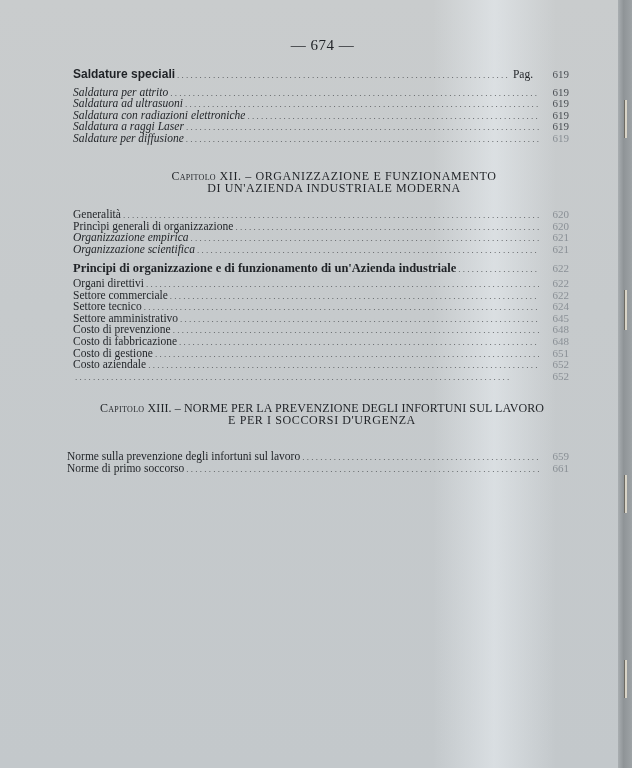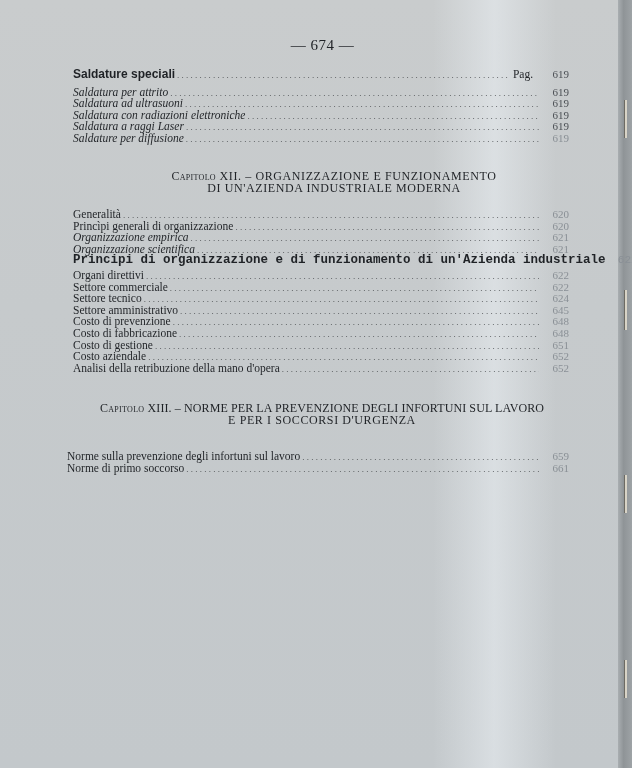--- a/index.html
+++ b/index.html
@@ -122,21 +122,21 @@
     <span class="label">Organizzazione empirica</span>
     <span class="dots"></span>
     <span class="pg faded">621</span>
   </div>
   <div class="row italic">
     <span class="label">Organizzazione scientifica</span>
     <span class="dots"></span>
     <span class="pg faded">621</span>
   </div>
 
-  <div class="row bold2" style="font-family:Liberation Mono, monospace;">
+  <div class="row bold2" style="margin-top:8px;">
     <span class="label">Principi di organizzazione e di funzionamento di un'Azienda industriale</span>
     <span class="dots"></span>
     <span class="pg faded">622</span>
   </div>
 
   <div class="row" style="margin-top:3px;justify-content:space-between;">
     <span class="label">Organi direttivi</span>
     <span class="dots"></span>
     <span class="pg faded">622</span>
   </div>
@@ -169,21 +169,20 @@
     <span class="label">Costo di gestione</span>
     <span class="dots"></span>
     <span class="pg faded">651</span>
   </div>
   <div class="row">
     <span class="label">Costo aziendale</span>
     <span class="dots"></span>
     <span class="pg faded">652</span>
   </div>
   <div class="row">
-    <span class="label">Analisi della retribuzione della mano d'opera</span>
     <span class="dots"></span>
     <span class="pg faded">652</span>
   </div>
 </div>
 
 <div class="chapter" style="top:402px;left:62px;width:520px;">
   <div style="letter-spacing:0.1px;">
     <span class="cap">Capitolo</span>
     <span>XIII. – NORME PER LA PREVENZIONE DEGLI INFORTUNI SUL LAVORO</span>
   </div>

